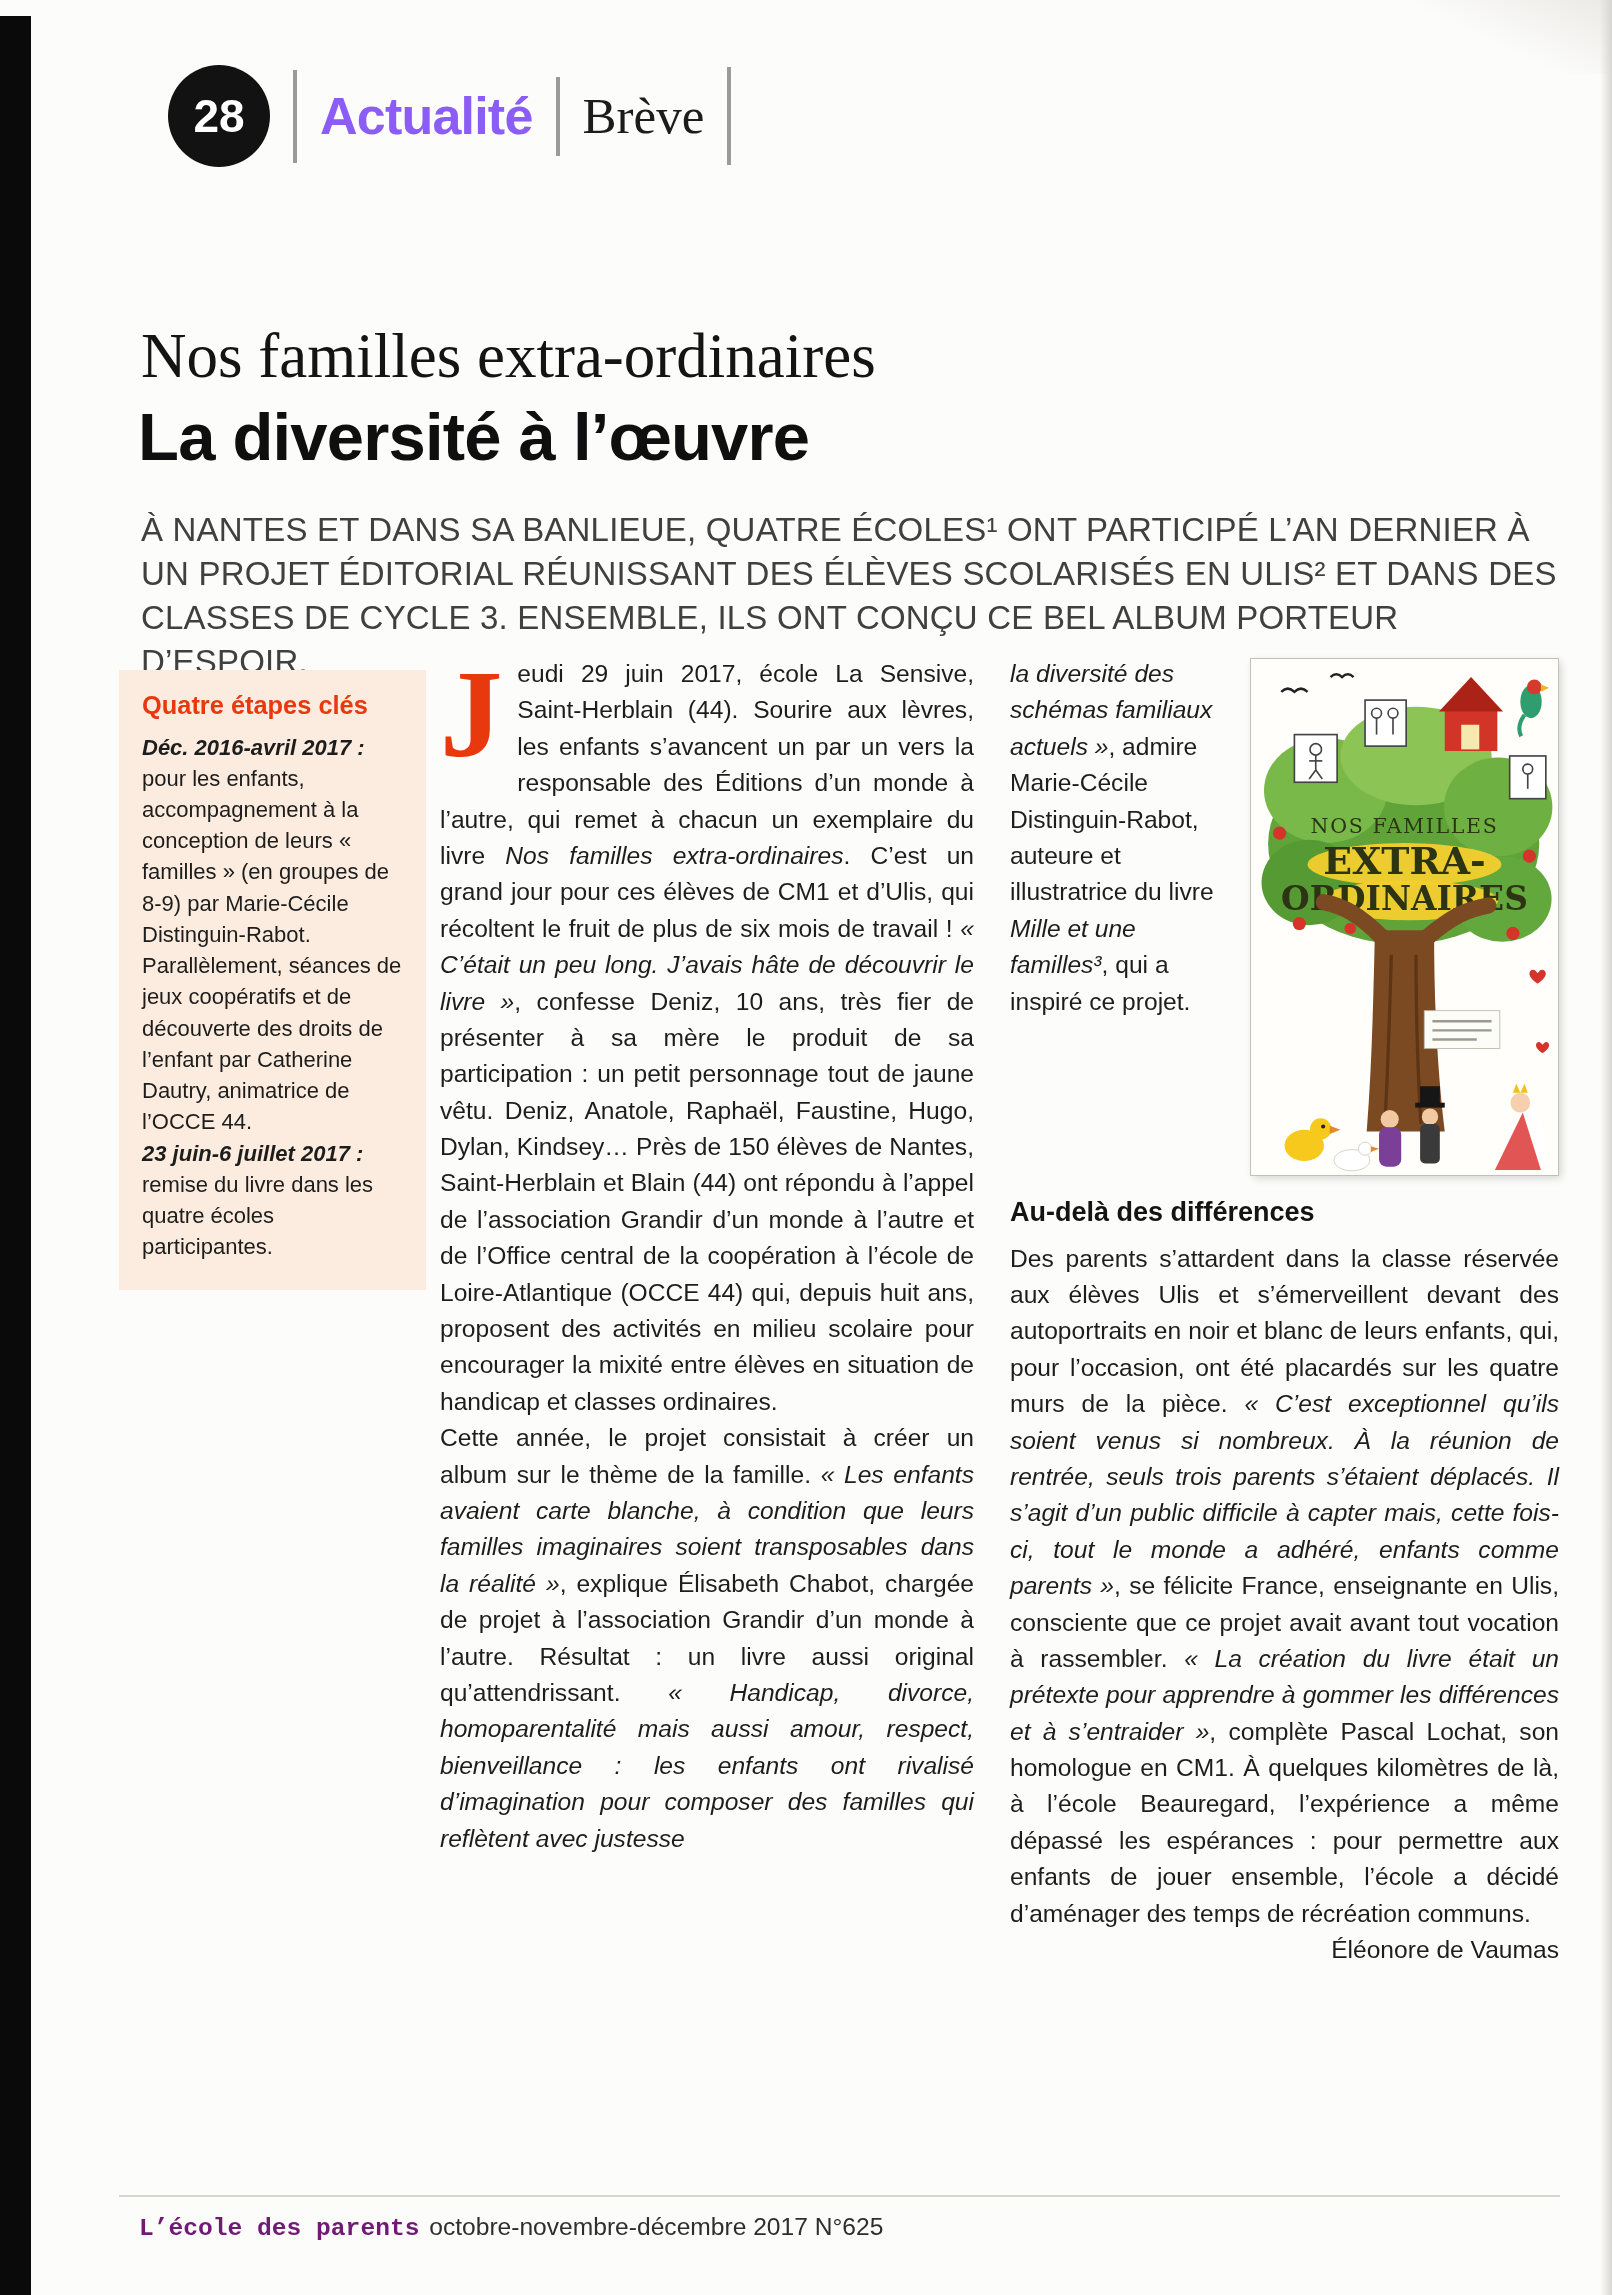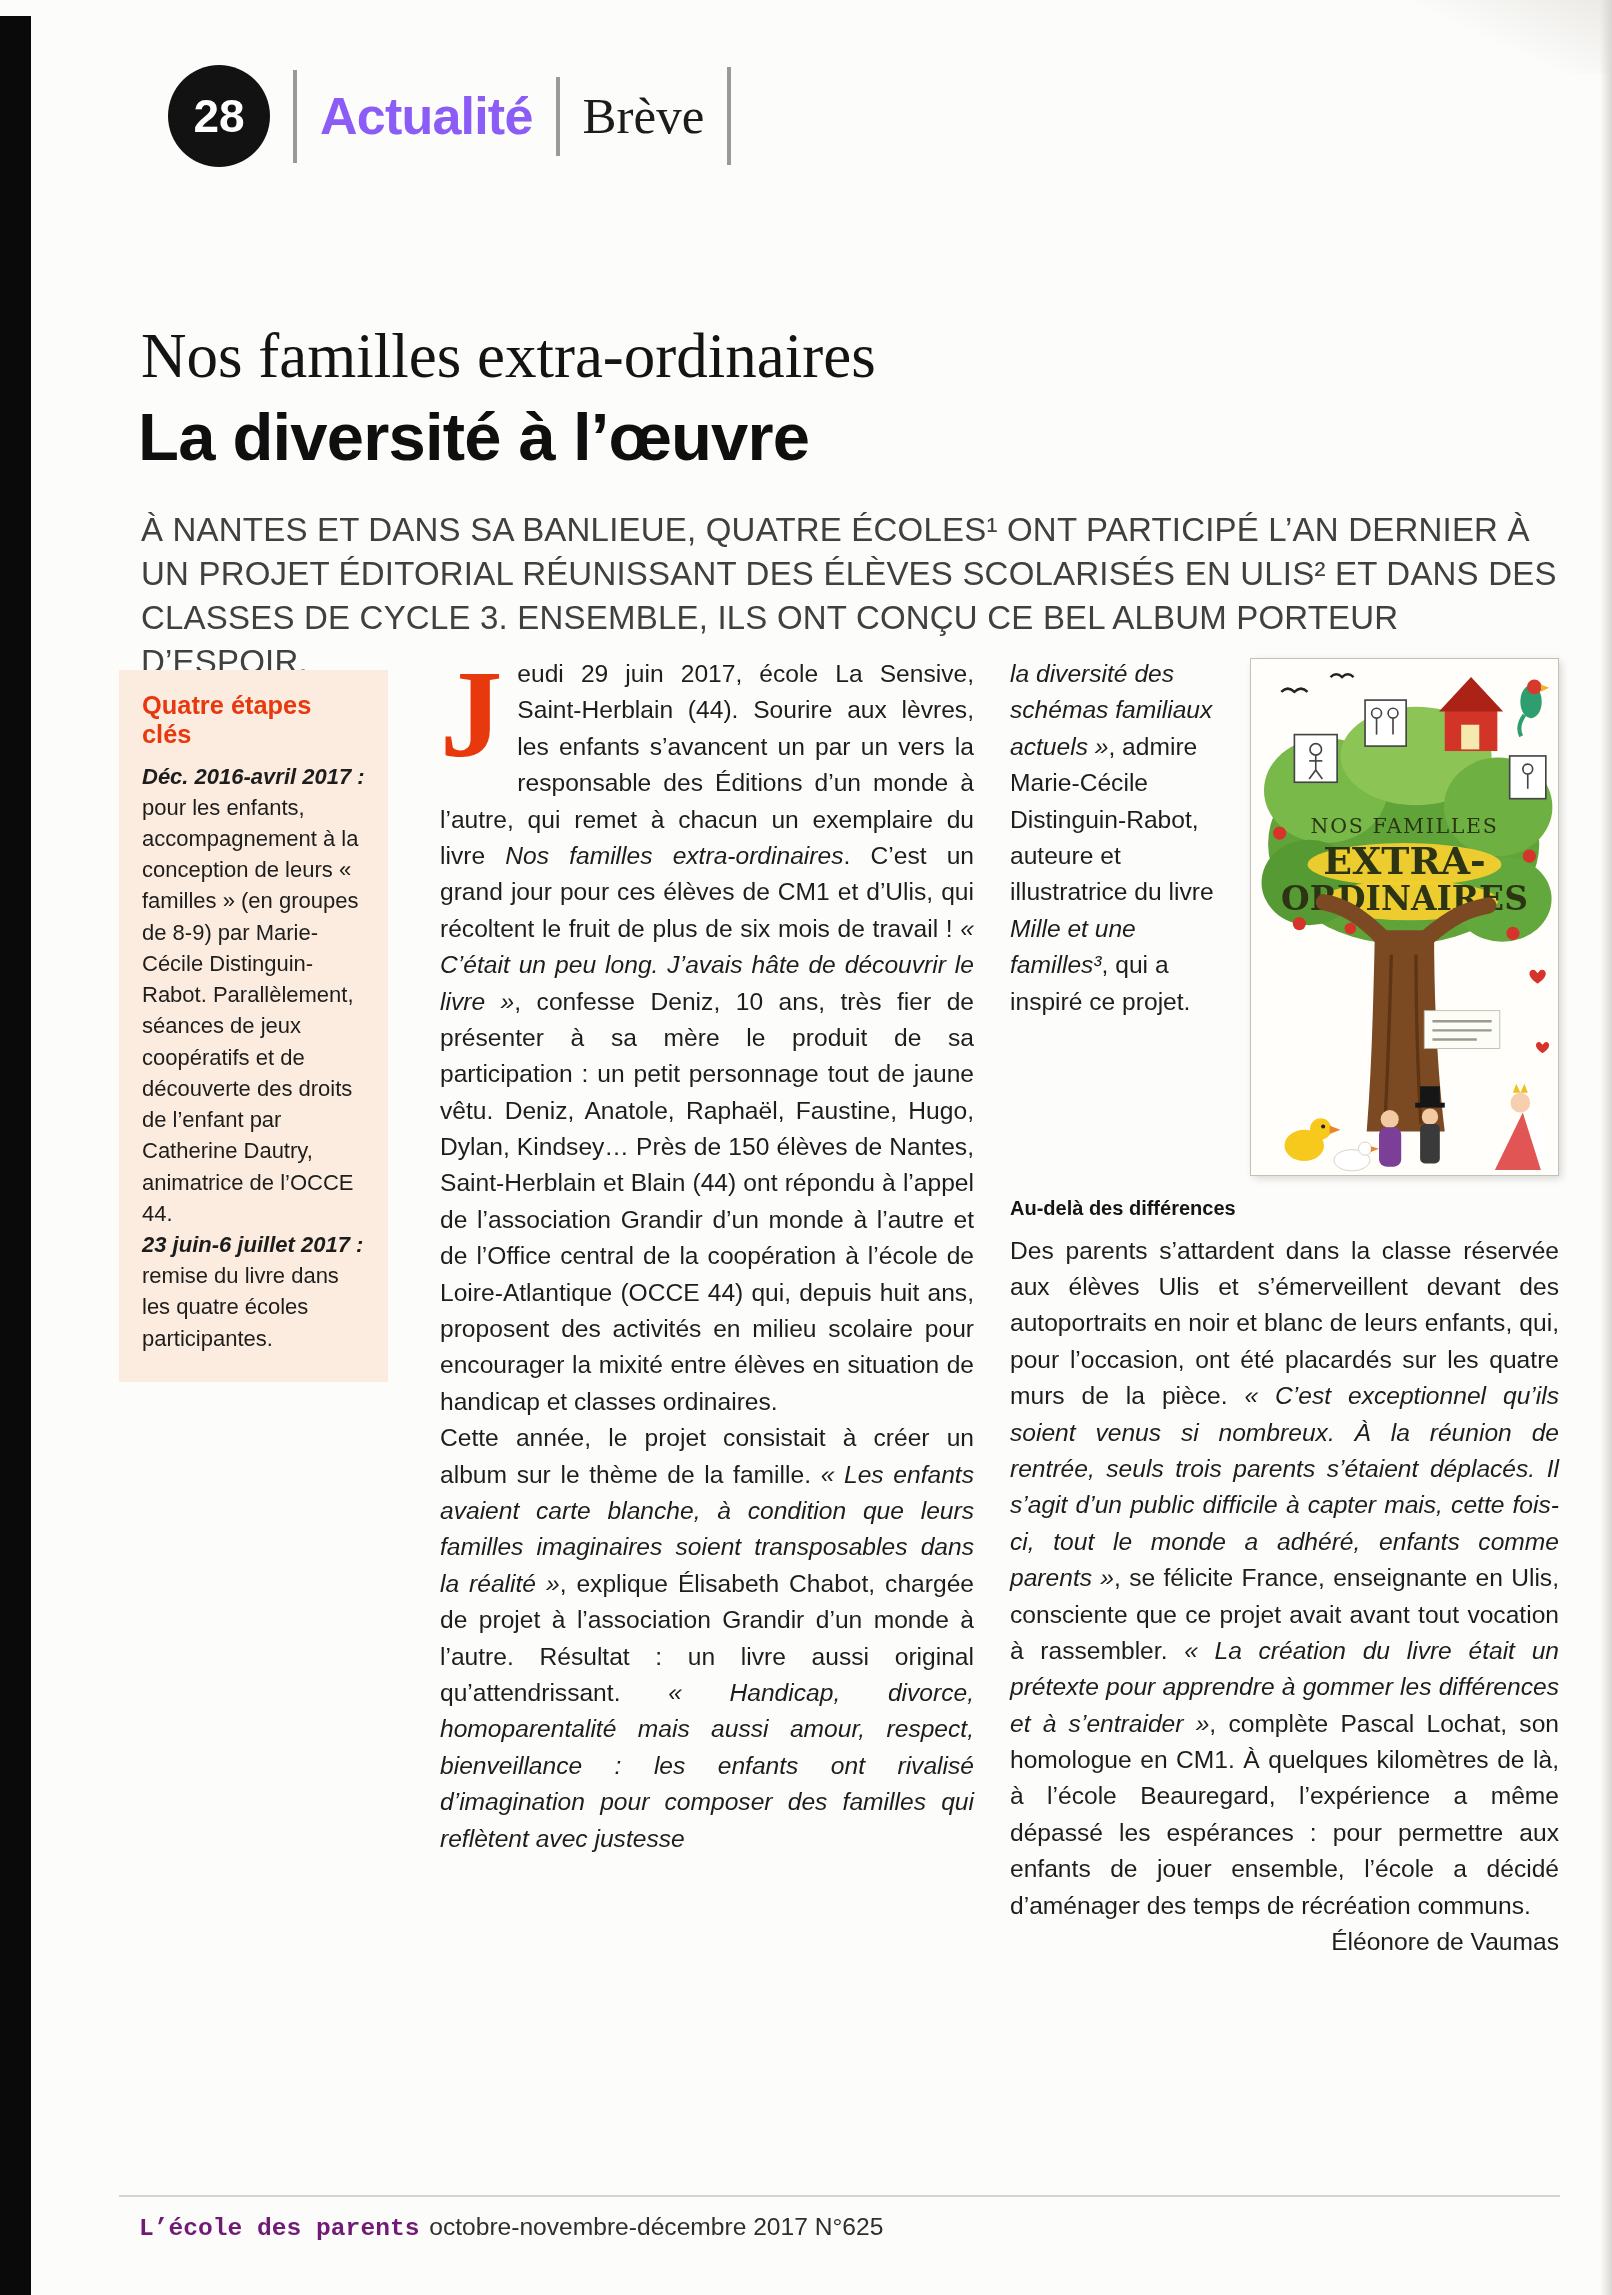--- a/index.html
+++ b/index.html
@@ -26,40 +26,40 @@
 
   
   .kicker{position:absolute;left:141px;top:320px;margin:0;font-family:"Liberation Serif",serif;
         font-weight:400;font-size:63px;color:#141414;}
   .title{position:absolute;left:138px;top:398px;margin:0;font-size:67px;font-weight:700;
         color:#0f0f0f;letter-spacing:-0.8px;}
   .standfirst{position:absolute;left:141px;top:508px;width:1430px;margin:0;
         font-size:33px;line-height:1.33;color:#404040;letter-spacing:0.2px;}
 
   
-  .sidebar{position:absolute;left:119px;top:670px;width:269px;box-sizing:border-box;
+  .sidebar{position:absolute;left:119px;top:670px;width:307px;box-sizing:border-box;
         padding:21px 23px 28px;background:#fcebdf;}
   .sidebar-title{margin:0 0 11.5px;font-size:25.4px;font-weight:700;color:#e8380d;}
   .step{margin:0;font-size:22px;line-height:1.42;color:#1d1d1b;text-align:left;}
   .step-date{font-weight:700;font-style:italic;}
 
   
   .footnotes{position:absolute;left:139px;top:1772px;width:239px;font-size:21px;
         line-height:1.33;color:#20201e;}
   .footnotes p{margin:0 0 18px;}
 
   
   .col-center{position:absolute;left:440px;top:656px;width:534px;}
   .col-right{position:absolute;left:1010px;top:656px;width:549px;}
   .body-para{margin:0;font-size:24.6px;line-height:1.48;text-align:justify;color:#1d1d1b;}
   .para-top{text-align:left;}
   .st-i{font-style:italic;}
   .dropcap{float:left;font-family:"Liberation Serif",serif;font-weight:700;font-size:125px;
         line-height:.86;color:#e8380d;padding:4.9px 14.8px 0 0;}
-  .crosshead{clear:both;margin:11.5px 0 13px;font-size:20px;font-weight:700;color:#141414;}
+  .crosshead{clear:both;margin:11.5px 0 13px;font-size:27px;font-weight:700;color:#141414;}
   .byline{float:right;font-weight:400;margin-left:19.7px;}
 
   
   .cover-float{float:right;width:307px;height:516px;margin:1.6px 0 21px 21px;
         border:0.8px solid #c6c0b4;background:#fff;box-shadow:2.5px 3.3px 8.2px rgba(0,0,0,.16);}
   .cover-float svg{display:block;width:100%;height:100%;}
 
   
   .footer-rule{position:absolute;left:119px;top:2195px;width:1441px;height:1.6px;background:#d9d5ce;}
   .page-footer{position:absolute;left:139px;top:2213px;font-size:24.6px;color:#2e2e2e;}

